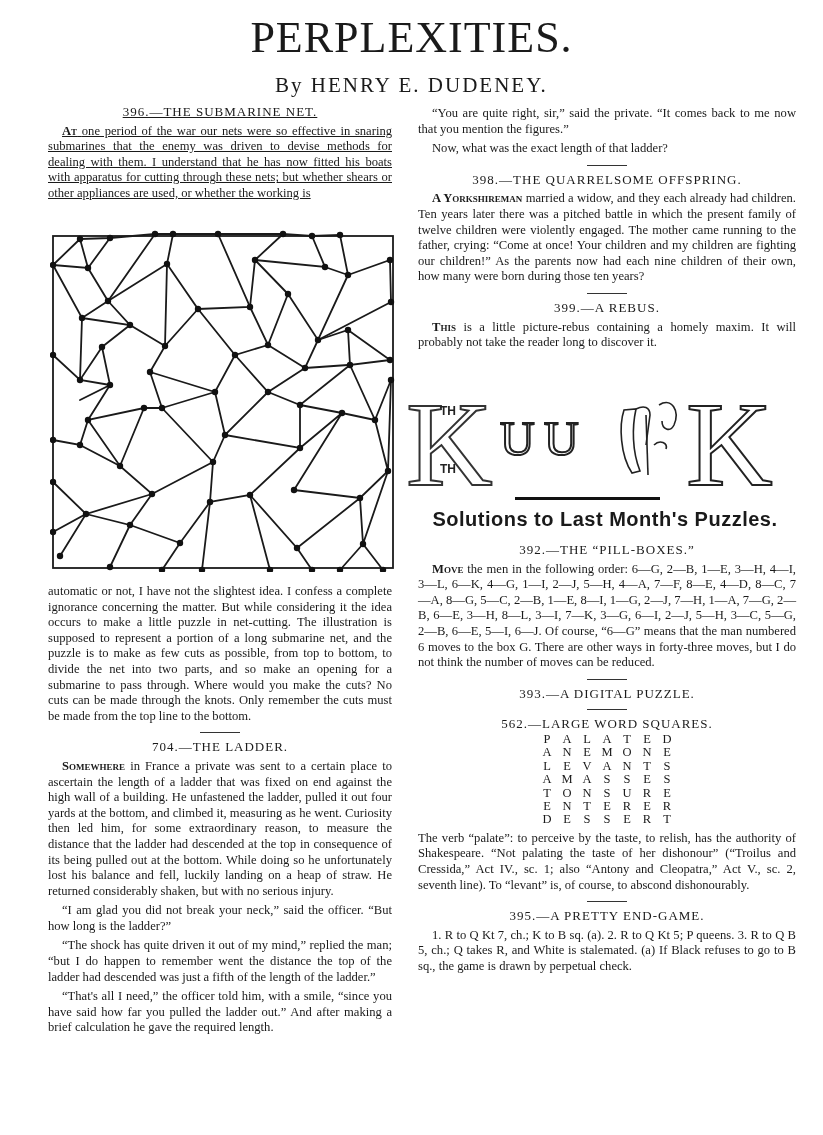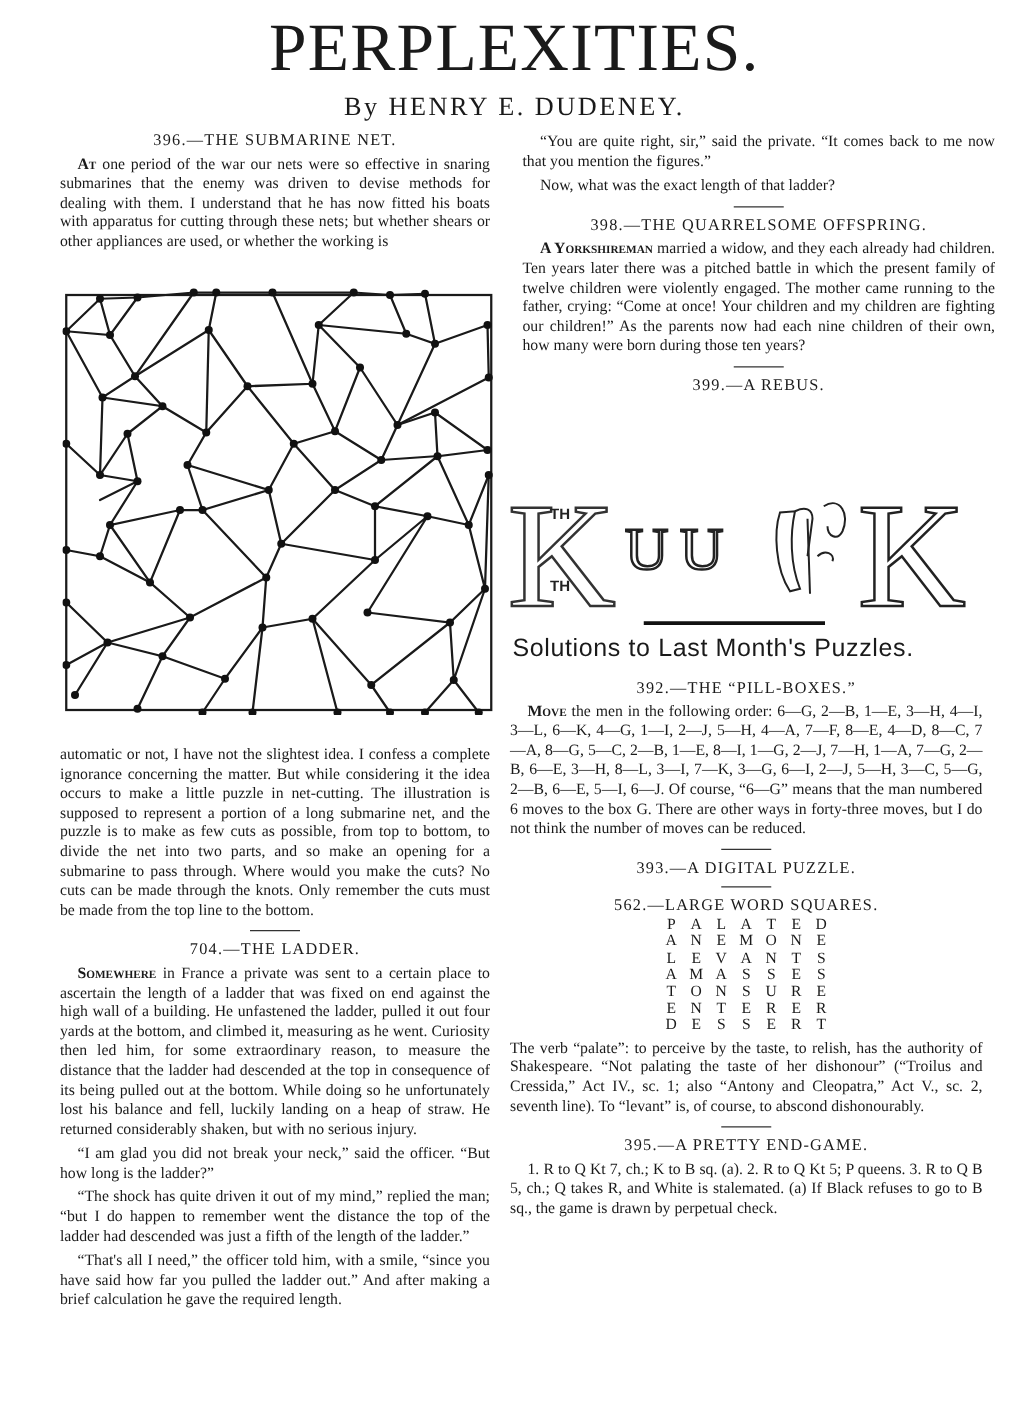--- a/index.html
+++ b/index.html
@@ -1,42 +1,42 @@
 <!DOCTYPE html>
 <html><head>
 <meta charset="utf-8">
 <style>
   html, body { margin:0; padding:0; background:#fff; }
   body { width:823px; height:1135px; position:relative; overflow:hidden;
          font-family:"Liberation Serif","DejaVu Serif",serif; color:#1a1a1a; }
   .title { position:absolute; top:8px; left:0; width:823px; text-align:center;
-           font-size:54px; letter-spacing:1px; font-family:"Liberation Serif",serif; line-height:60px; }
+           font-size:44px; letter-spacing:1px; font-family:"Liberation Serif",serif; line-height:60px; }
   .byline { position:absolute; top:72px; left:0; width:823px; text-align:center;
             font-size:21px; letter-spacing:2px; line-height:26px; }
   .col { position:absolute; font-size:12.6px; line-height:15.6px; text-align:justify; }
   .col p { margin:4px; text-indent:14px; }
   .col p.noind { text-indent:0; }
   .h { text-align:center; font-size:13px; letter-spacing:1px; margin:0 0 1px 0; }
   .rule { width:40px; height:1px; background:#333; margin:8px auto 6px auto; }
   .sc { font-variant:small-caps; font-weight:bold; }
   .net { position:absolute; left:50px; top:230px; width:346px; height:342px; }
   .rebus { position:absolute; left:404px; top:385px; width:396px; height:105px; }
   .bigrule { position:absolute; left:515px; top:497px; width:145px; height:3px; background:#111; }
-  .solhead { position:absolute; left:410px; top:508px; width:390px; text-align:left;
-             font-size:20px; font-weight:normal; font-family:"Liberation Sans",sans-serif; letter-spacing:0.5px; }
+  .solhead { position:absolute; left:410px; top:508px; width:390px; text-align:center;
+             font-size:20px; font-weight:bold; font-family:"Liberation Sans",sans-serif; letter-spacing:0.5px; }
   .grid { margin:1px auto 2px auto; border-collapse:collapse; }
   .grid td { width:20px; text-align:center; font-size:12.5px; line-height:13.4px; padding:0; letter-spacing:0; }
 </style>
 </head>
 <body>
 
 <div class="title">PERPLEXITIES.</div>
 <div class="byline">By HENRY E. DUDENEY.</div>
 
-<div class="col" style="left:44px; top:104px; width:352px;">
+<div class="col" style="left:44px; top:104px; width:352px;text-decoration:underline;">
   <div class="h">396.—THE SUBMARINE NET.</div>
   <p><span class="sc">At</span> <span>one period of the war our nets were so effective in snaring submarines that the enemy was driven to devise methods for dealing with them. I understand that he has now fitted his boats with apparatus for cutting through these nets; but whether shears or other appliances are used, or whether the working is</span></p>
 </div>
 
 <svg class="net" viewBox="0 0 346 342" xmlns="http://www.w3.org/2000/svg">
   <g stroke="#1a1a1a" stroke-width="1.8" fill="none" stroke-linecap="round">
     <rect x="3" y="6" width="340" height="332"></rect>
     <polyline points="3,35 30,9 60,8 105,4 123,4 168,4 233,4 262,6 290,5"></polyline>
     <polyline points="30,9 38,38 3,35"></polyline>
     <polyline points="60,8 38,38 58,71 105,4"></polyline>
@@ -160,38 +160,39 @@
       <circle cx="60" cy="337" r="3.2"></circle>
       <circle cx="112" cy="340" r="3.2"></circle>
     <circle cx="152" cy="340" r="3.2"></circle>
       <circle cx="220" cy="340" r="3.2"></circle>
       <circle cx="262" cy="340" r="3.2"></circle>
     <circle cx="290" cy="340" r="3.2"></circle>
       <circle cx="333" cy="340" r="3.2"></circle>
   </g>
 </svg>
 
-<div class="col" style="left:44px; top:592px; width:352px;">
+<div class="col" style="left:44px; top:580px; width:352px;">
   <p class="noind">automatic or not, I have not the slightest idea. I confess a complete ignorance concerning the matter. But while considering it the idea occurs to make a little puzzle in net-cutting. The illustration is supposed to represent a portion of a long submarine net, and the puzzle is to make as few cuts as possible, from top to bottom, to divide the net into two parts, and so make an opening for a submarine to pass through. Where would you make the cuts? No cuts can be made through the knots. Only remember the cuts must be made from the top line to the bottom.</p>
   <div class="rule"></div>
   <div class="h">704.—THE LADDER.</div>
   <p><span class="sc">Somewhere</span> <span>in France a private was sent to a certain place to ascertain the length of a ladder that was fixed on end against the high wall of a building. He unfastened the ladder, pulled it out four yards at the bottom, and climbed it, measuring as he went. Curiosity then led him, for some extraordinary reason, to measure the distance that the ladder had descended at the top in consequence of its being pulled out at the bottom. While doing so he unfortunately lost his balance and fell, luckily landing on a heap of straw. He returned considerably shaken, but with no serious injury.</span></p>
   <p>“I am glad you did not break your neck,” said the officer. “But how long is the ladder?”</p>
   <p>“The shock has quite driven it out of my mind,” replied the man; “but I do happen to remember went the distance the top of the ladder had descended was just a fifth of the length of the ladder.”</p>
   <p>“That's all I need,” the officer told him, with a smile, “since you have said how far you pulled the ladder out.” And after making a brief calculation he gave the required length.</p>
 </div>
 
 <div class="col" style="left:414px; top:102px; width:386px;">
   <p>“You are quite right, sir,” said the private. “It comes back to me now that you mention the figures.”</p>
   <p>Now, what was the exact length of that ladder?</p>
   <div class="rule"></div>
   <div class="h">398.—THE QUARRELSOME OFFSPRING.</div>
   <p><span class="sc">A Yorkshireman</span> <span>married a widow, and they each already had children. Ten years later there was a pitched battle in which the present family of twelve children were violently engaged. The mother came running to the father, crying: “Come at once! Your children and my children are fighting our children!” As the parents now had each nine children of their own, how many were born during those ten years?</span></p>
   <div class="rule"></div>
   <div class="h">399.—A REBUS.</div>
+  <p><span class="sc">This</span> <span>is a little picture-rebus containing a homely maxim. It will probably not take the reader long to discover it.</span></p>
 </div>
 
 <svg class="rebus" viewBox="0 0 396 105" xmlns="http://www.w3.org/2000/svg">
   <g>
     <text x="2" y="100" font-family="Liberation Serif, serif" font-size="120" fill="#fff" stroke="#333" stroke-width="2">K</text>
     <text x="36" y="30" font-family="Liberation Sans, sans-serif" font-size="12" fill="#222" font-weight="bold">TH</text>
     <text x="36" y="88" font-family="Liberation Sans, sans-serif" font-size="12" fill="#222" font-weight="bold">TH</text>
   </g>
   <g>
     <text x="96" y="70" font-family="Liberation Serif, serif" font-size="48" fill="#fff" stroke="#222" stroke-width="2">U</text>
@@ -205,21 +206,21 @@
     <path d="M242,30 L244,90"></path>
   </g>
   <g>
     <text x="282" y="100" font-family="Liberation Serif, serif" font-size="120" fill="#fff" stroke="#222" stroke-width="2">K</text>
   </g>
 </svg>
 
 <div class="bigrule"></div>
 <div class="solhead">Solutions to Last Month's Puzzles.</div>
 
-<div class="col" style="left:404px; top:542px; width:386px;">
+<div class="col" style="left:414px; top:542px; width:386px;">
   <div class="h">392.—THE “PILL-BOXES.”</div>
   <p><span class="sc">Move</span> <span>the men in the following order: 6—G, 2—B, 1—E, 3—H, 4—I, 3—L, 6—K, 4—G, 1—I, 2—J, 5—H, 4—A, 7—F, 8—E, 4—D, 8—C, 7—A, 8—G, 5—C, 2—B, 1—E, 8—I, 1—G, 2—J, 7—H, 1—A, 7—G, 2—B, 6—E, 3—H, 8—L, 3—I, 7—K, 3—G, 6—I, 2—J, 5—H, 3—C, 5—G, 2—B, 6—E, 5—I, 6—J. Of course, “6—G” means that the man numbered 6 moves to the box G. There are other ways in forty-three moves, but I do not think the number of moves can be reduced.</span></p>
   <div class="rule"></div>
   <div class="h">393.—A DIGITAL PUZZLE.</div>
   <div class="rule"></div>
   <div class="h">562.—LARGE WORD SQUARES.</div>
   <table class="grid">
     <tbody>
         <tr>
           <td>P</td>

